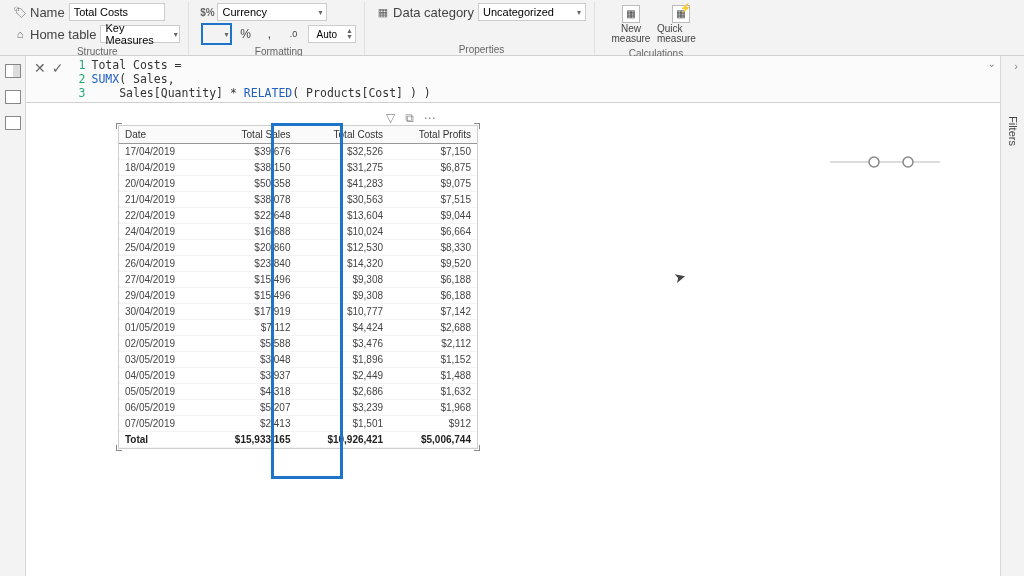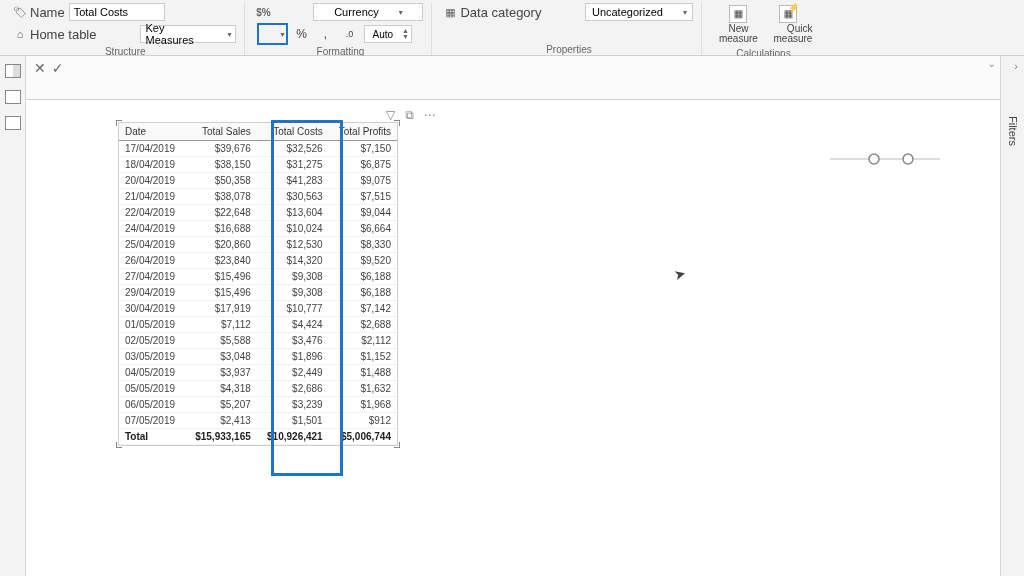--- a/index.html
+++ b/index.html
@@ -52,23 +52,22 @@
       height: 18px;
     }
     .ribbon-dropdown {
       border: 1px solid #ccc;
       background: white;
       font-size: 11px;
       padding: 1px 4px;
       height: 18px;
       display: flex;
       align-items: center;
-      justify-content: center;
+      justify-content: space-between;
       gap: 20px;
-      margin-left: 40px;
     }
     .chev { font-size: 8px; color: #666; }
     .ribbon-caption {
       font-size: 10px;
       color: #666;
       text-align: left;
       margin-top: 2px;
     }
     .fmt-btn {
       border: 1px solid transparent;
@@ -172,21 +171,21 @@
       left: 360px;
       display: flex;
       gap: 10px;
       color: #888;
       font-size: 12px;
     }
     .table-visual {
       position: absolute;
       top: 22px;
       left: 92px;
-      width: 280px;
+      width: 360px;
       border: 1px solid #cfcfcf;
       background: #fff;
       font-size: 10px;
     }
     .table-visual table {
       border-collapse: collapse;
       width: 100%;
     }
     .table-visual th {
       text-align: left;
@@ -274,21 +273,21 @@
   <div class="ribbon-group">
     <div class="ribbon-group-rows">
       <div class="ribbon-row">
         <span class="icon-sm">🏷</span>
         <span class="ribbon-label">Name</span>
         <input class="ribbon-input" style="width: 96px;" value="Total Costs">
       </div>
       <div class="ribbon-row">
         <span class="icon-sm">⌂</span>
         <span class="ribbon-label">Home table</span>
-        <div class="ribbon-dropdown" style="width:96px">
+        <div class="ribbon-dropdown" style="width:80px">
           <span>Key Measures</span>
           <span class="chev">▾</span>
         </div>
       </div>
     </div>
     <div class="ribbon-caption">Structure</div>
   </div>
 
   <div class="ribbon-group">
     <div class="ribbon-group-rows">
@@ -337,21 +336,21 @@
   </div>
 
   <div class="ribbon-group">
     <div style="display:flex;gap:2px">
       <div class="big-btn">
         <div class="big-btn-icon">▦</div>
         <span style="text-align:center;line-height:10px">New measure</span>
       </div>
       <div class="big-btn">
         <div class="big-btn-icon" style="position:relative">▦<span style="position:absolute;top:-3px;right:-3px;color:#f5a623;font-size:9px">⚡</span></div>
-        <span style="text-align:right;line-height:10px">Quick measure</span>
+        <span style="text-align:left;line-height:10px">Quick measure</span>
       </div>
     </div>
     <div class="ribbon-caption">Calculations</div>
   </div>
 </div>
 
 <div class="main-area">
 
   <div class="left-rail">
     <div class="rail-icon" style="background:linear-gradient(90deg,#fff 50%,#ddd 50%)"></div>
@@ -359,20 +358,23 @@
     <div class="rail-icon"></div>
   </div>
 
   <div class="center-wrap">
 
     <div class="formula-bar">
       <div class="formula-actions">
         <span>✕</span>
         <span>✓</span>
       </div>
+      <div class="formula-code"><span class="ln">1</span><span>Total Costs =</span>
+<span class="ln">2</span><span class="kw">SUMX</span><span>( Sales,</span>
+<span class="ln">3</span><span>    Sales[Quantity] * </span><span class="kw">RELATED</span><span>( Products[Cost] ) )</span></div>
       <div class="formula-expand">⌄</div>
     </div>
 
     <div class="canvas">
 
       <div class="visual-toolbar">
         <span>▽</span>
         <span>⧉</span>
         <span>⋯</span>
       </div>

